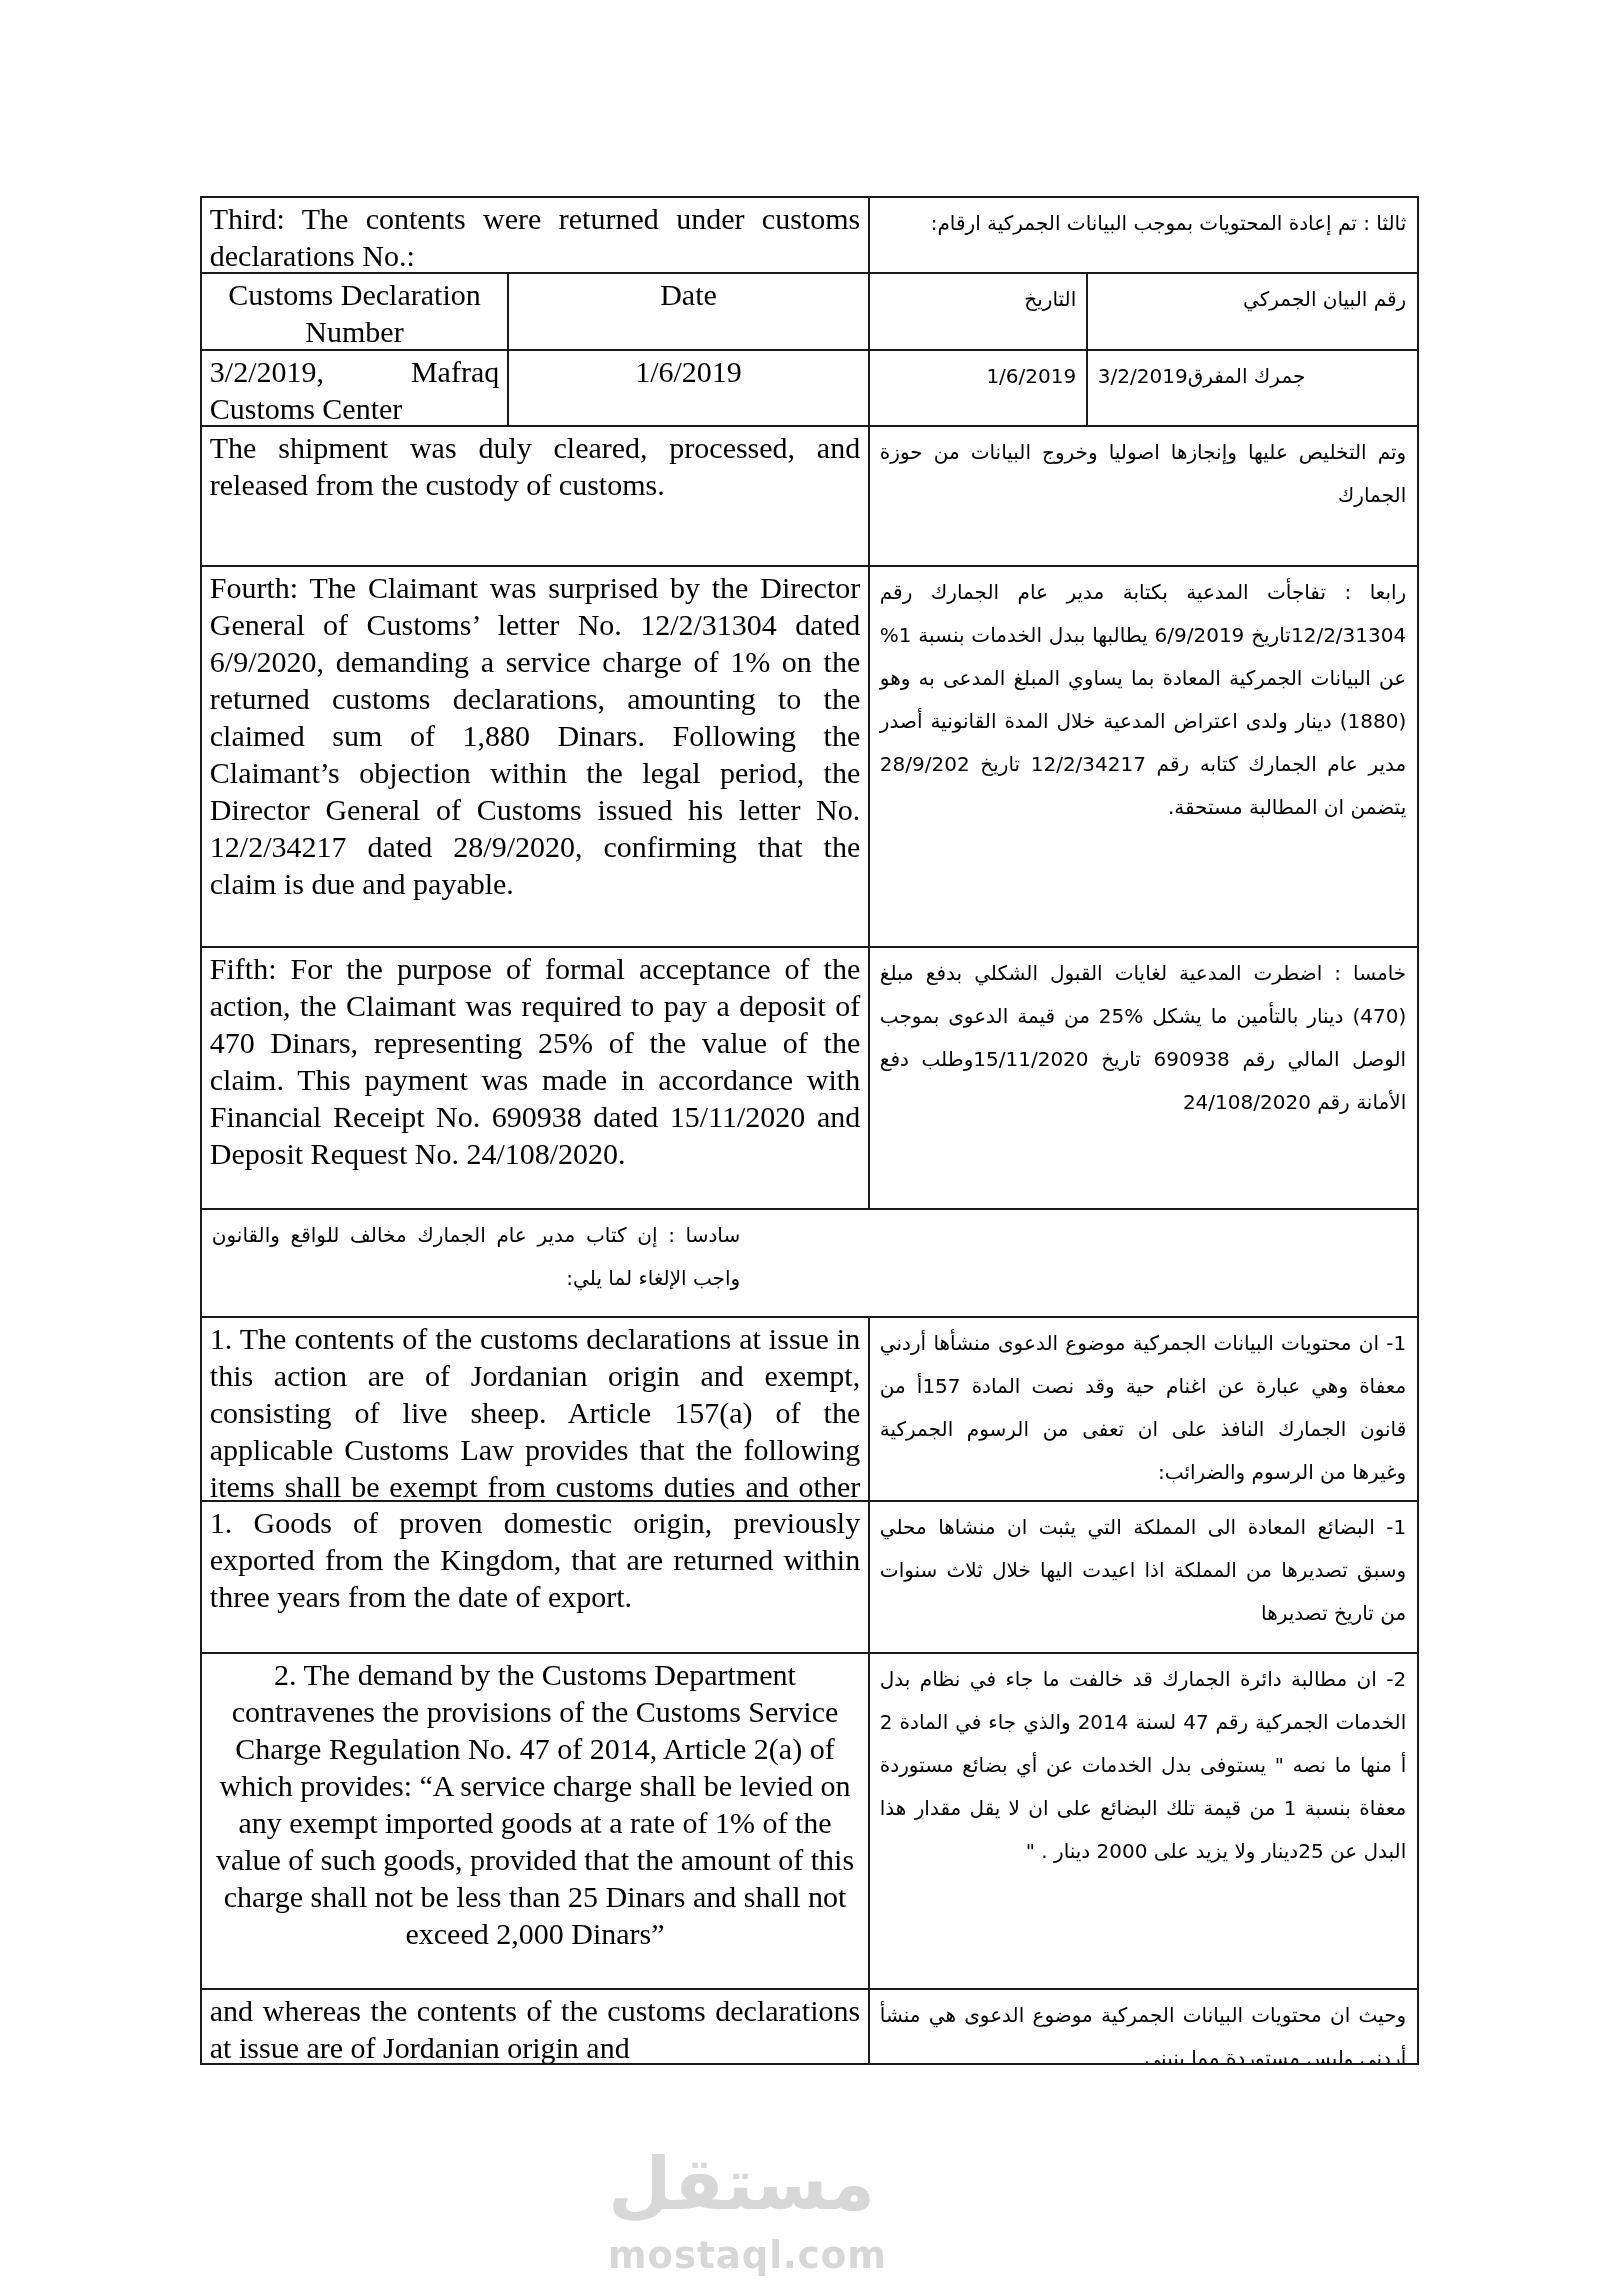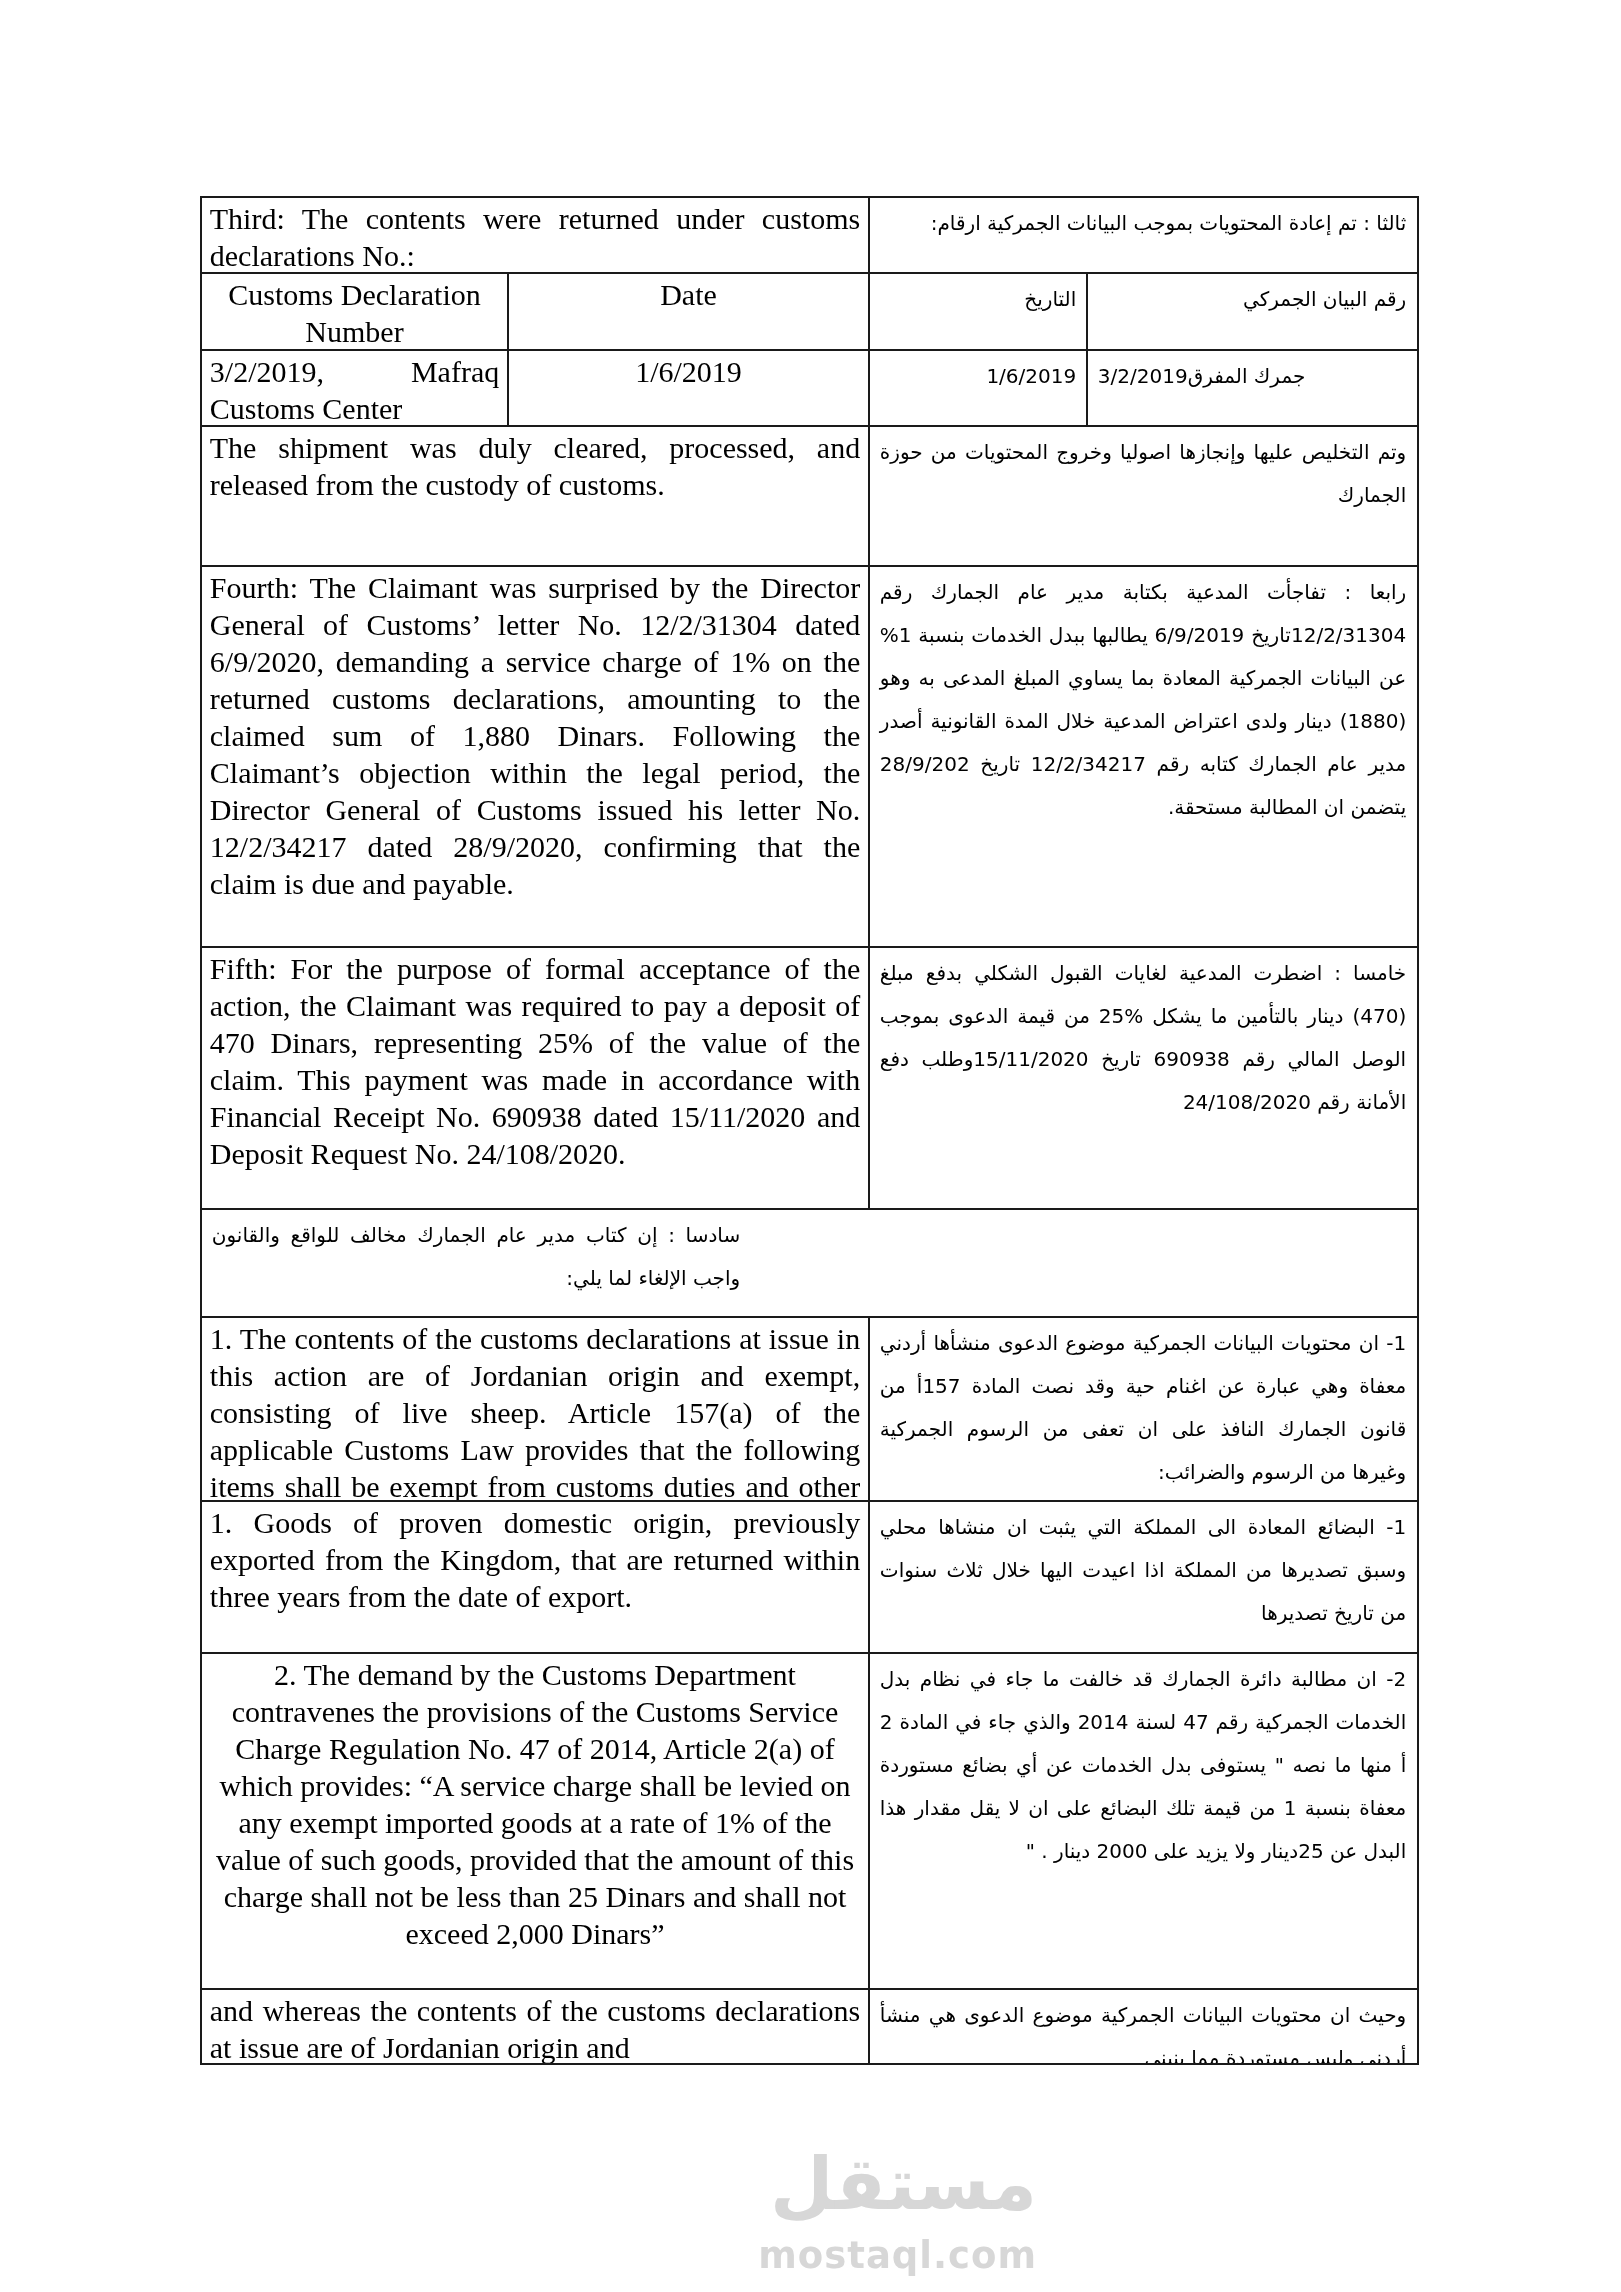--- a/index.html
+++ b/index.html
@@ -26,21 +26,21 @@
   .w-ar{width:548px}
   .w-a{width:305px}
   .w-b{width:361px}
   .w-c{width:218px}
   .w-d{width:330px}
   
   .hr1{height:74px}.hr2{height:77px}.hr3{height:76px}.hr4{height:140px}
   .hr5{height:381px}.hr6{height:262px}.hr7{height:108px}.hr8{height:184px}
   .hr9{height:152px}.hr10{height:336px}.hr11{height:75px}
   
-  .watermark{position:absolute;left:625px;top:2148px;width:412px;text-align:right;
+  .watermark{position:absolute;left:608px;top:2148px;width:412px;text-align:left;
              color:var(--wm);user-select:none}
   .wm-logo{font-family:"DejaVu Sans",sans-serif;font-weight:bold;font-size:73px;line-height:71px;
            direction:rtl}
   .wm-site{font-family:"DejaVu Sans",sans-serif;font-weight:bold;font-size:37px;line-height:41px;
            letter-spacing:1px;margin-top:16px}
 </style>
 </head>
 <body>
 
 <div class="page" style="--line: #1a1a1a; --wm: #d7d7d7;">
@@ -61,21 +61,21 @@
 
     <div class="tr hr3">
       <div class="td en w-a">3/2/2019, Mafraq Customs Center</div>
       <div class="td en w-b left">1/6/2019</div>
       <div class="td ar w-c c">1/6/2019</div>
       <div class="td ar ar-ltr w-d c">3/2/2019جمرك المفرق</div>
     </div>
 
     <div class="tr hr4">
       <div class="td en w-en"><span>The shipment was duly cleared, processed, and released from the custody of customs.</span></div>
-      <div class="td ar w-ar">وتم التخليص عليها وإنجازها اصوليا وخروج المحتويات من حوزة الجمارك</div>
+      <div class="td ar w-ar">وتم التخليص عليها وإنجازها اصوليا وخروج البيانات من حوزة الجمارك</div>
     </div>
 
     <div class="tr hr5">
       <div class="td en w-en"><span class="b">Fourth:</span><span> The Claimant was surprised by the Director General of Customs’ letter No. 12/2/31304 dated 6/9/2020, demanding a service charge of 1% on the returned customs declarations, amounting to the claimed sum of 1,880 Dinars. Following the Claimant’s objection within the legal period, the Director General of Customs issued his letter No. 12/2/34217 dated 28/9/2020, confirming that the claim is due and payable.</span></div>
       <div class="td ar w-ar">رابعا : تفاجأت المدعية بكتابة مدير عام الجمارك رقم 12/2/31304تاريخ 6/9/2019 يطالبها ببدل الخدمات بنسبة 1% عن البيانات الجمركية المعادة بما يساوي المبلغ المدعى به وهو (1880) دينار ولدى اعتراض المدعية خلال المدة القانونية أصدر مدير عام الجمارك كتابه رقم 12/2/34217 تاريخ 28/9/202 يتضمن ان المطالبة مستحقة.</div>
     </div>
 
     <div class="tr hr6">
       <div class="td en w-en"><span class="b">Fifth:</span><span> For the purpose of formal acceptance of the action, the Claimant was required to pay a deposit of 470 Dinars, representing 25% of the value of the claim. This payment was made in accordance with Financial Receipt No. 690938 dated 15/11/2020 and Deposit Request No. 24/108/2020.</span></div>
       <div class="td ar w-ar">خامسا : اضطرت المدعية لغايات القبول الشكلي بدفع مبلغ (470) دينار بالتأمين ما يشكل %25 من قيمة الدعوى بموجب الوصل المالي رقم 690938 تاريخ 15/11/2020وطلب دفع الأمانة رقم 24/108/2020</div>

